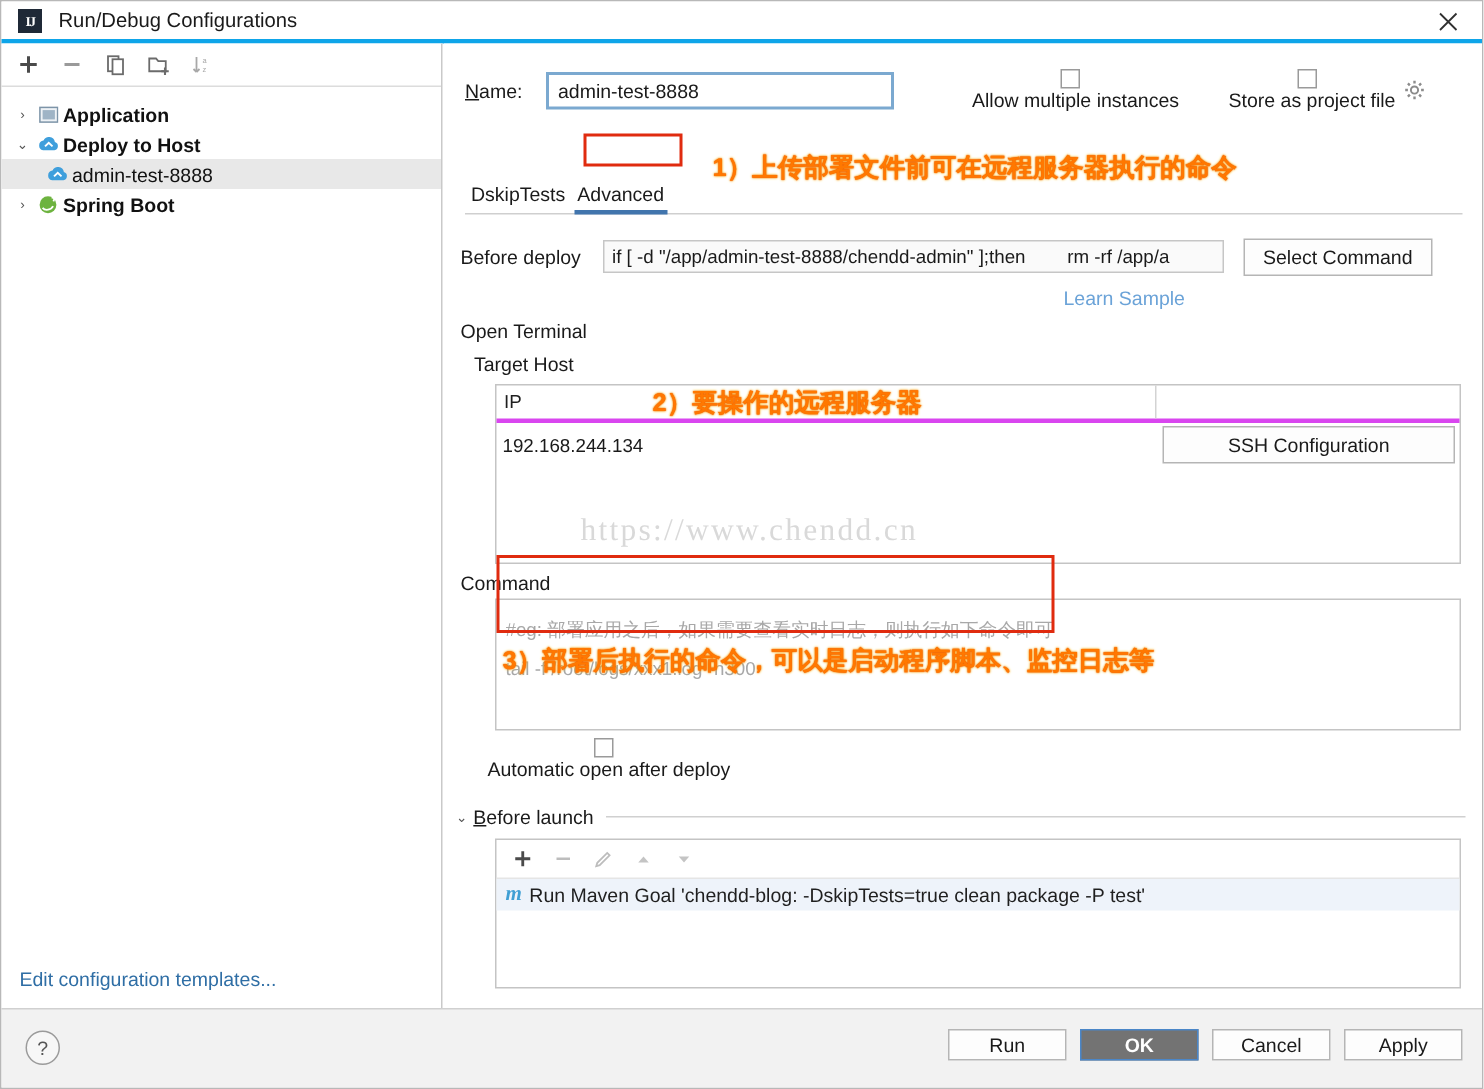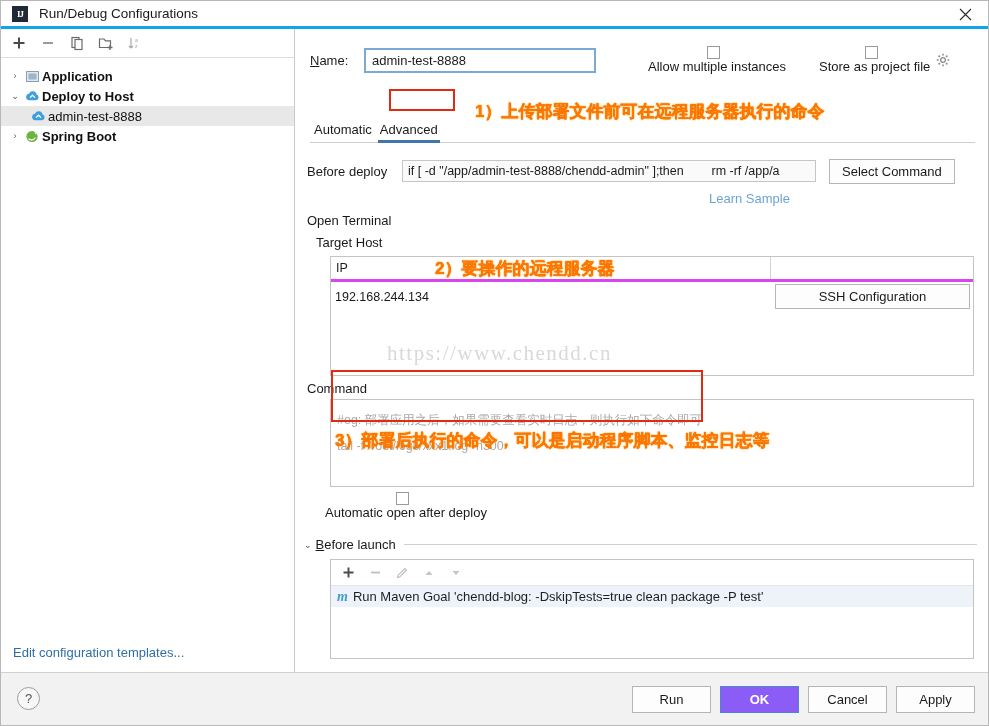--- a/index.html
+++ b/index.html
@@ -233,26 +233,26 @@
     width: 23px; height: 23px; border-radius: 50%;
     border: 1px solid #9b9b9b; background: #f7f7f7;
     display: flex; align-items: center; justify-content: center;
     font-size: 13px; color: #555; cursor: pointer;
   }
   .footer-btns {
     position: absolute; right: 13px; top: 13px;
     display: flex; gap: 9px;
   }
   .fbtn {
-    width: 79px; height: 27px;
+    width: 79px; height: 21px;
     border: 1px solid #b5b5b5; background: #fdfdfd;
     font-family: "Liberation Sans", sans-serif; font-size: 13px; color: #1a1a1a;
     cursor: pointer;
   }
-  .fbtn.primary { background: #8b5cf6; border-color: #4a86c8; color: #fff; font-weight: bold; }
+  .fbtn.primary { background: #737373; border-color: #4a86c8; color: #fff; font-weight: bold; }
 
   
   .anno {
     position: absolute; color: #ff7800; font-weight: bold;
     font-family: "Liberation Sans", sans-serif;
     text-shadow: 0 0 1px #e03000, 0 0 2px #ffd000;
     white-space: nowrap; pointer-events: none;
   }
   .anno-box {
     position: absolute; border: 2px solid #e02b0f;
@@ -386,21 +386,21 @@
           <g stroke="#8c8c8c" stroke-width="1.6">
             <path d="M7 0.8 V2.6 M7 11.4 V13.2 M0.8 7 H2.6 M11.4 7 H13.2"></path>
             <path d="M2.6 2.6 L3.9 3.9 M10.1 10.1 L11.4 11.4 M11.4 2.6 L10.1 3.9 M3.9 10.1 L2.6 11.4"></path>
           </g>
         </svg>
       </span>
     </div>
 
     <div class="tabs">
       <div class="tab-strip">
-        <div class="tab">Automatic</div>
+        <div class="tab">DskipTests</div>
         <div class="tab active">Advanced</div>
       </div>
       <div class="tab-underline"></div>
     </div>
 
     <div class="before-deploy-row row">
       <div class="lbl-bd">Before deploy</div>
       <input class="bd-input" type="text" value="if [ -d &quot;/app/admin-test-8888/chendd-admin&quot; ];then        rm -rf /app/a" style="">
       <button class="btn" style="margin-left:13px;">Select Command</button>
     </div>

